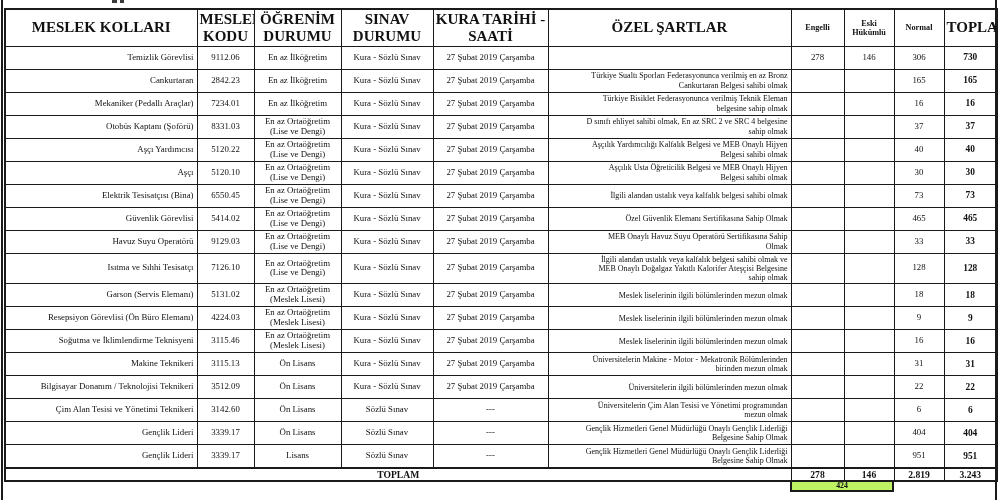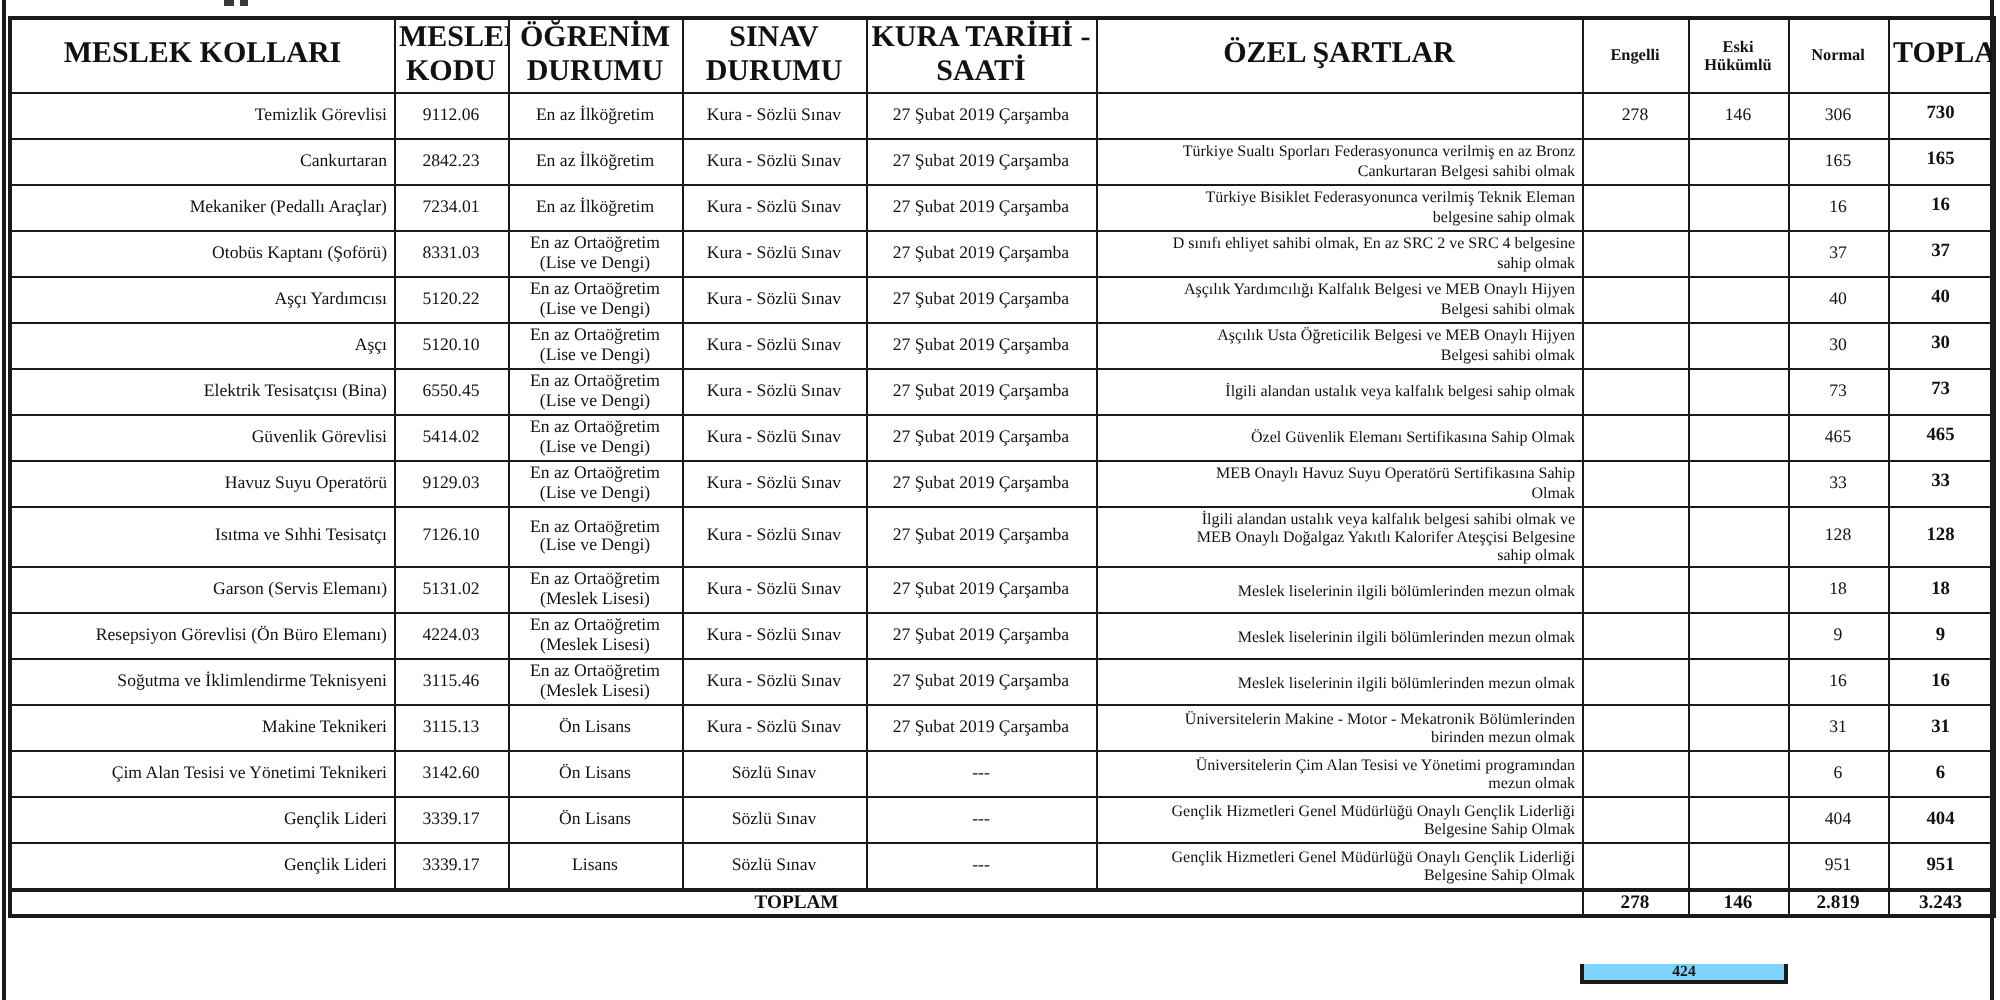--- a/index.html
+++ b/index.html
@@ -66,21 +66,21 @@
     position: absolute;
     left: 790px;
     width: 104px;
     height: 10px;
     border: 2px solid #1a1a1a;
     border-top: none;
     font-weight: bold;
     font-size: 7.8px;
     line-height: 8px;
     text-align: center;
-    background: #7dd3fc;
+    background: #bef264;
   }
 </style>
 </head>
 <body>
 
 <div class="page">
 
   <div class="frame-left"></div>
   <div class="frame-right"></div>
   <div class="crop-artifact a1"></div>
@@ -192,21 +192,21 @@
           <td class="td-center">30</td>
           <td class="td-center toplam-col">30</td>
         </tr>
         <tr>
           <td class="td-left">Elektrik Tesisatçısı (Bina)</td>
           <td class="td-center">6550.45</td>
           <td class="td-center pre">En az Ortaöğretim
 (Lise ve Dengi)</td>
           <td class="td-center">Kura - Sözlü Sınav</td>
           <td class="td-center">27 Şubat 2019 Çarşamba</td>
-          <td class="td-left ozel">İlgili alandan ustalık veya kalfalık belgesi sahip olmak</td>
+          <td class="td-left ozel">İlgili alandan ustalık veya kalfalık belgesi sahibi olmak</td>
           <td class="td-center"></td>
           <td class="td-center"></td>
           <td class="td-center">73</td>
           <td class="td-center toplam-col">73</td>
         </tr>
         <tr>
           <td class="td-left">Güvenlik Görevlisi</td>
           <td class="td-center">5414.02</td>
           <td class="td-center pre">En az Ortaöğretim
 (Lise ve Dengi)</td>
@@ -287,20 +287,32 @@
           <td class="td-left">Makine Teknikeri</td>
           <td class="td-center">3115.13</td>
           <td class="td-center pre">Ön Lisans</td>
           <td class="td-center">Kura - Sözlü Sınav</td>
           <td class="td-center">27 Şubat 2019 Çarşamba</td>
           <td class="td-left ozel">Üniversitelerin Makine - Motor - Mekatronik Bölümlerinden birinden mezun olmak</td>
           <td class="td-center"></td>
           <td class="td-center"></td>
           <td class="td-center">31</td>
           <td class="td-center toplam-col">31</td>
+        </tr>
+        <tr>
+          <td class="td-left">Bilgisayar Donanım / Teknolojisi Teknikeri</td>
+          <td class="td-center">3512.09</td>
+          <td class="td-center pre">Ön Lisans</td>
+          <td class="td-center">Kura - Sözlü Sınav</td>
+          <td class="td-center">27 Şubat 2019 Çarşamba</td>
+          <td class="td-left ozel">Üniversitelerin ilgili bölümlerinden mezun olmak</td>
+          <td class="td-center"></td>
+          <td class="td-center"></td>
+          <td class="td-center">22</td>
+          <td class="td-center toplam-col">22</td>
         </tr>
         <tr>
           <td class="td-left">Çim Alan Tesisi ve Yönetimi Teknikeri</td>
           <td class="td-center">3142.60</td>
           <td class="td-center pre">Ön Lisans</td>
           <td class="td-center">Sözlü Sınav</td>
           <td class="td-center">---</td>
           <td class="td-left ozel">Üniversitelerin Çim Alan Tesisi ve Yönetimi programından mezun olmak</td>
           <td class="td-center"></td>
           <td class="td-center"></td>

